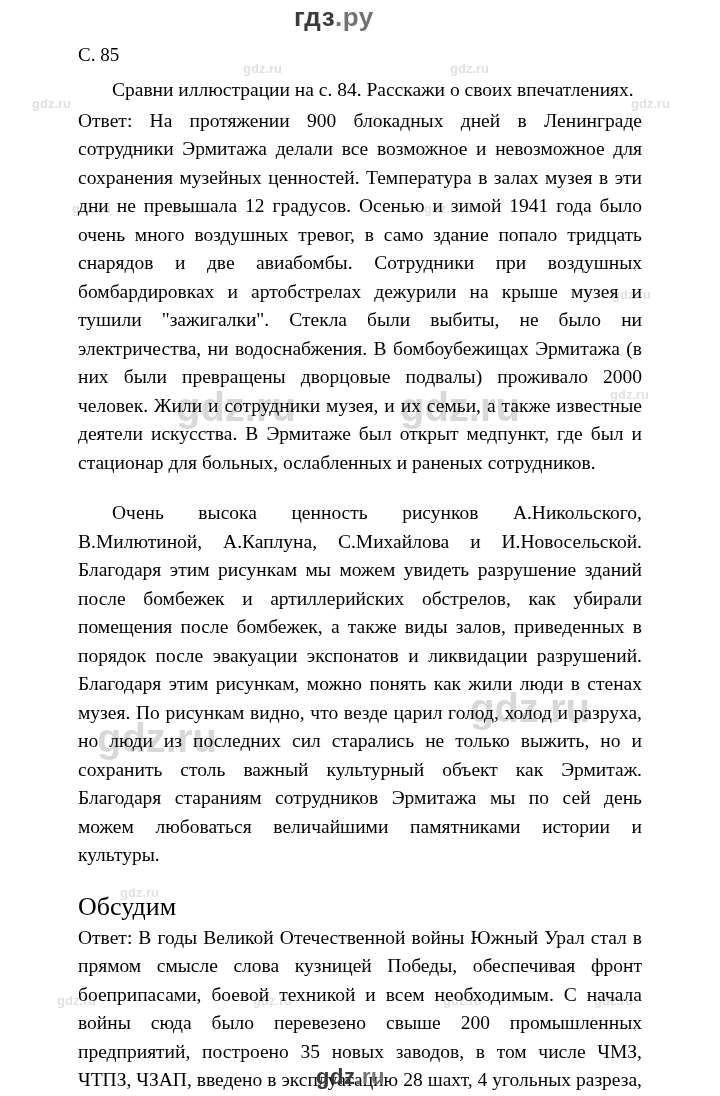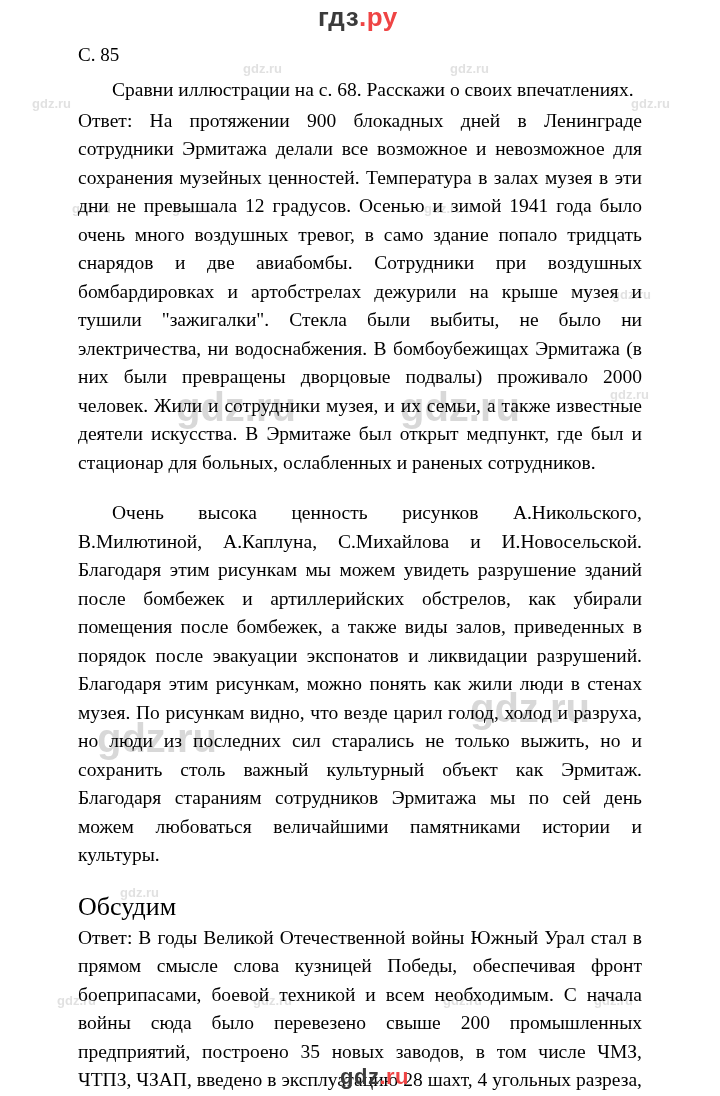--- a/index.html
+++ b/index.html
@@ -36,22 +36,22 @@
 
   
   .logo {
     position: absolute;
     font-family: "Liberation Sans", sans-serif;
     font-weight: bold;
     font-size: 26px;
     letter-spacing: .5px;
     z-index: 8;
   }
-  .logo .g { color: #3b3b3b; margin-left: 24px; }
-  .logo .ru { color: #ef4444; }
+  .logo .g { color: #3b3b3b; }
+  .logo .ru { color: #737373; }
 
   #header-logo { top: 2px; left: 294px; }
   #footer-logo { bottom: 6px; left: 316px; font-size: 22px; }
 
   
   .content {
     position: absolute;
     left: 78px;
     top: 44px;
     width: 564px;
@@ -104,21 +104,21 @@
   </div>
 
 <div class="logo" id="header-logo">
   <span class="g">гдз</span><span class="ru">.ру</span>
 </div>
 
 <div class="content">
 
   <div class="page-num">С. 85</div>
 
-  <p class="para">Сравни  иллюстрации на с. 68. Расскажи о своих впечатлениях.</p>
+  <p class="para">Сравни  иллюстрации на с. 84. Расскажи о своих впечатлениях.</p>
 
   <p class="para noindent">
     <span class="ital">Ответ</span><span>: На протяжении 900 блокадных дней в Ленинграде сотрудники Эрмитажа делали все возможное и невозможное для сохранения музейных ценностей. Температура в залах музея в эти дни не превышала 12 градусов. Осенью и зимой 1941 года было очень много воздушных тревог, в само здание попало тридцать снарядов и две авиабомбы. Сотрудники при воздушных бомбардировках и артобстрелах дежурили на крыше музея и тушили "зажигалки". Стекла были выбиты, не было ни электричества, ни водоснабжения. В бомбоубежищах Эрмитажа (в них были превращены дворцовые подвалы) проживало 2000 человек. Жили и сотрудники музея, и их семьи, а также известные деятели искусства. В Эрмитаже был открыт медпункт, где был и стационар для больных, ослабленных и раненых сотрудников.</span>
   </p>
 
   <div class="gap"></div>
 
   <p class="para">Очень высока ценность рисунков А.Никольского, В.Милютиной, А.Каплуна, С.Михайлова и И.Новосельской. Благодаря этим рисункам мы можем увидеть разрушение зданий после бомбежек и артиллерийских обстрелов, как убирали помещения после бомбежек, а также виды залов, приведенных в порядок после эвакуации экспонатов и ликвидации разрушений. Благодаря этим рисункам, можно понять как жили люди в стенах музея. По рисункам видно, что везде царил голод, холод и разруха, но люди из последних сил старались не только выжить, но и сохранить столь важный культурный объект как Эрмитаж. Благодаря стараниям сотрудников Эрмитажа мы по сей день можем любоваться величайшими памятниками истории и культуры.</p>
 
   <div class="gap"></div>

